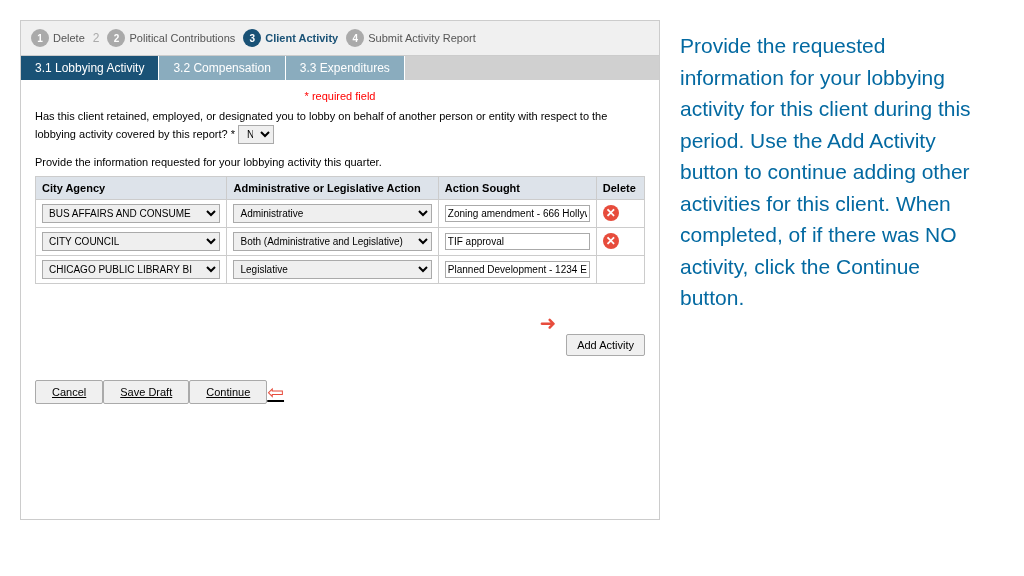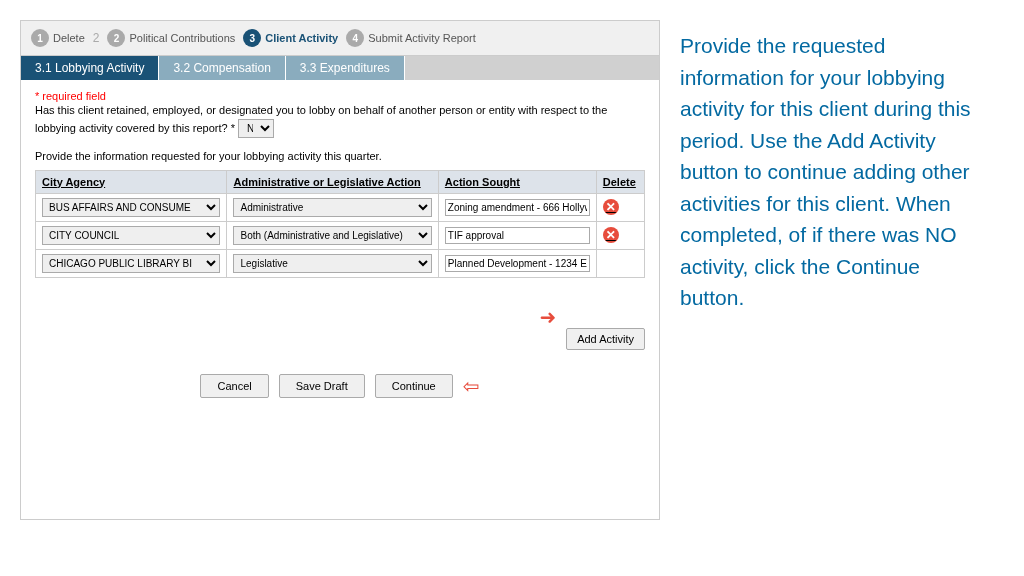--- a/index.html
+++ b/index.html
@@ -102,23 +102,24 @@
       background: #8aacbe;
       color: #fff;
     }
 
     
     .form-content {
       padding: 10px 14px;
     }
 
     .required-field-note {
-      text-align: left;
+      text-align: center;
       font-size: 11px;
       color: #555;
+      margin-bottom: 6px;
     }
 
     .required-field-note span {
       color: red;
     }
 
     .question-text {
       font-size: 11px;
       margin-bottom: 12px;
       line-height: 1.5;
@@ -128,21 +129,20 @@
       font-size: 11px;
       margin-bottom: 8px;
     }
 
     
     .activity-table {
       width: 100%;
       border-collapse: collapse;
       font-size: 11px;
       margin-bottom: 7px;
-      text-decoration: underline;
     }
 
     .activity-table thead tr {
       background: #dde3ea;
     }
 
     .activity-table th {
       padding: 5px 6px;
       text-align: left;
       font-weight: bold;
@@ -212,24 +212,24 @@
       border: 1px solid #aaa;
       padding: 4px 10px;
       font-size: 11px;
       cursor: pointer;
       border-radius: 2px;
       margin-top: 43px;
     }
 
     .footer-buttons {
       display: flex;
-      justify-content: center;
-      gap: 10px;
+      justify-content: flex-start;
       padding: 8px 14px;
       align-items: center;
+      text-decoration: underline;
     }
 
     .footer-btn {
       background: #f0f0f0;
       border: 1px solid #aaa;
       padding: 5px 16px;
       font-size: 11px;
       cursor: pointer;
       border-radius: 2px;
     }

